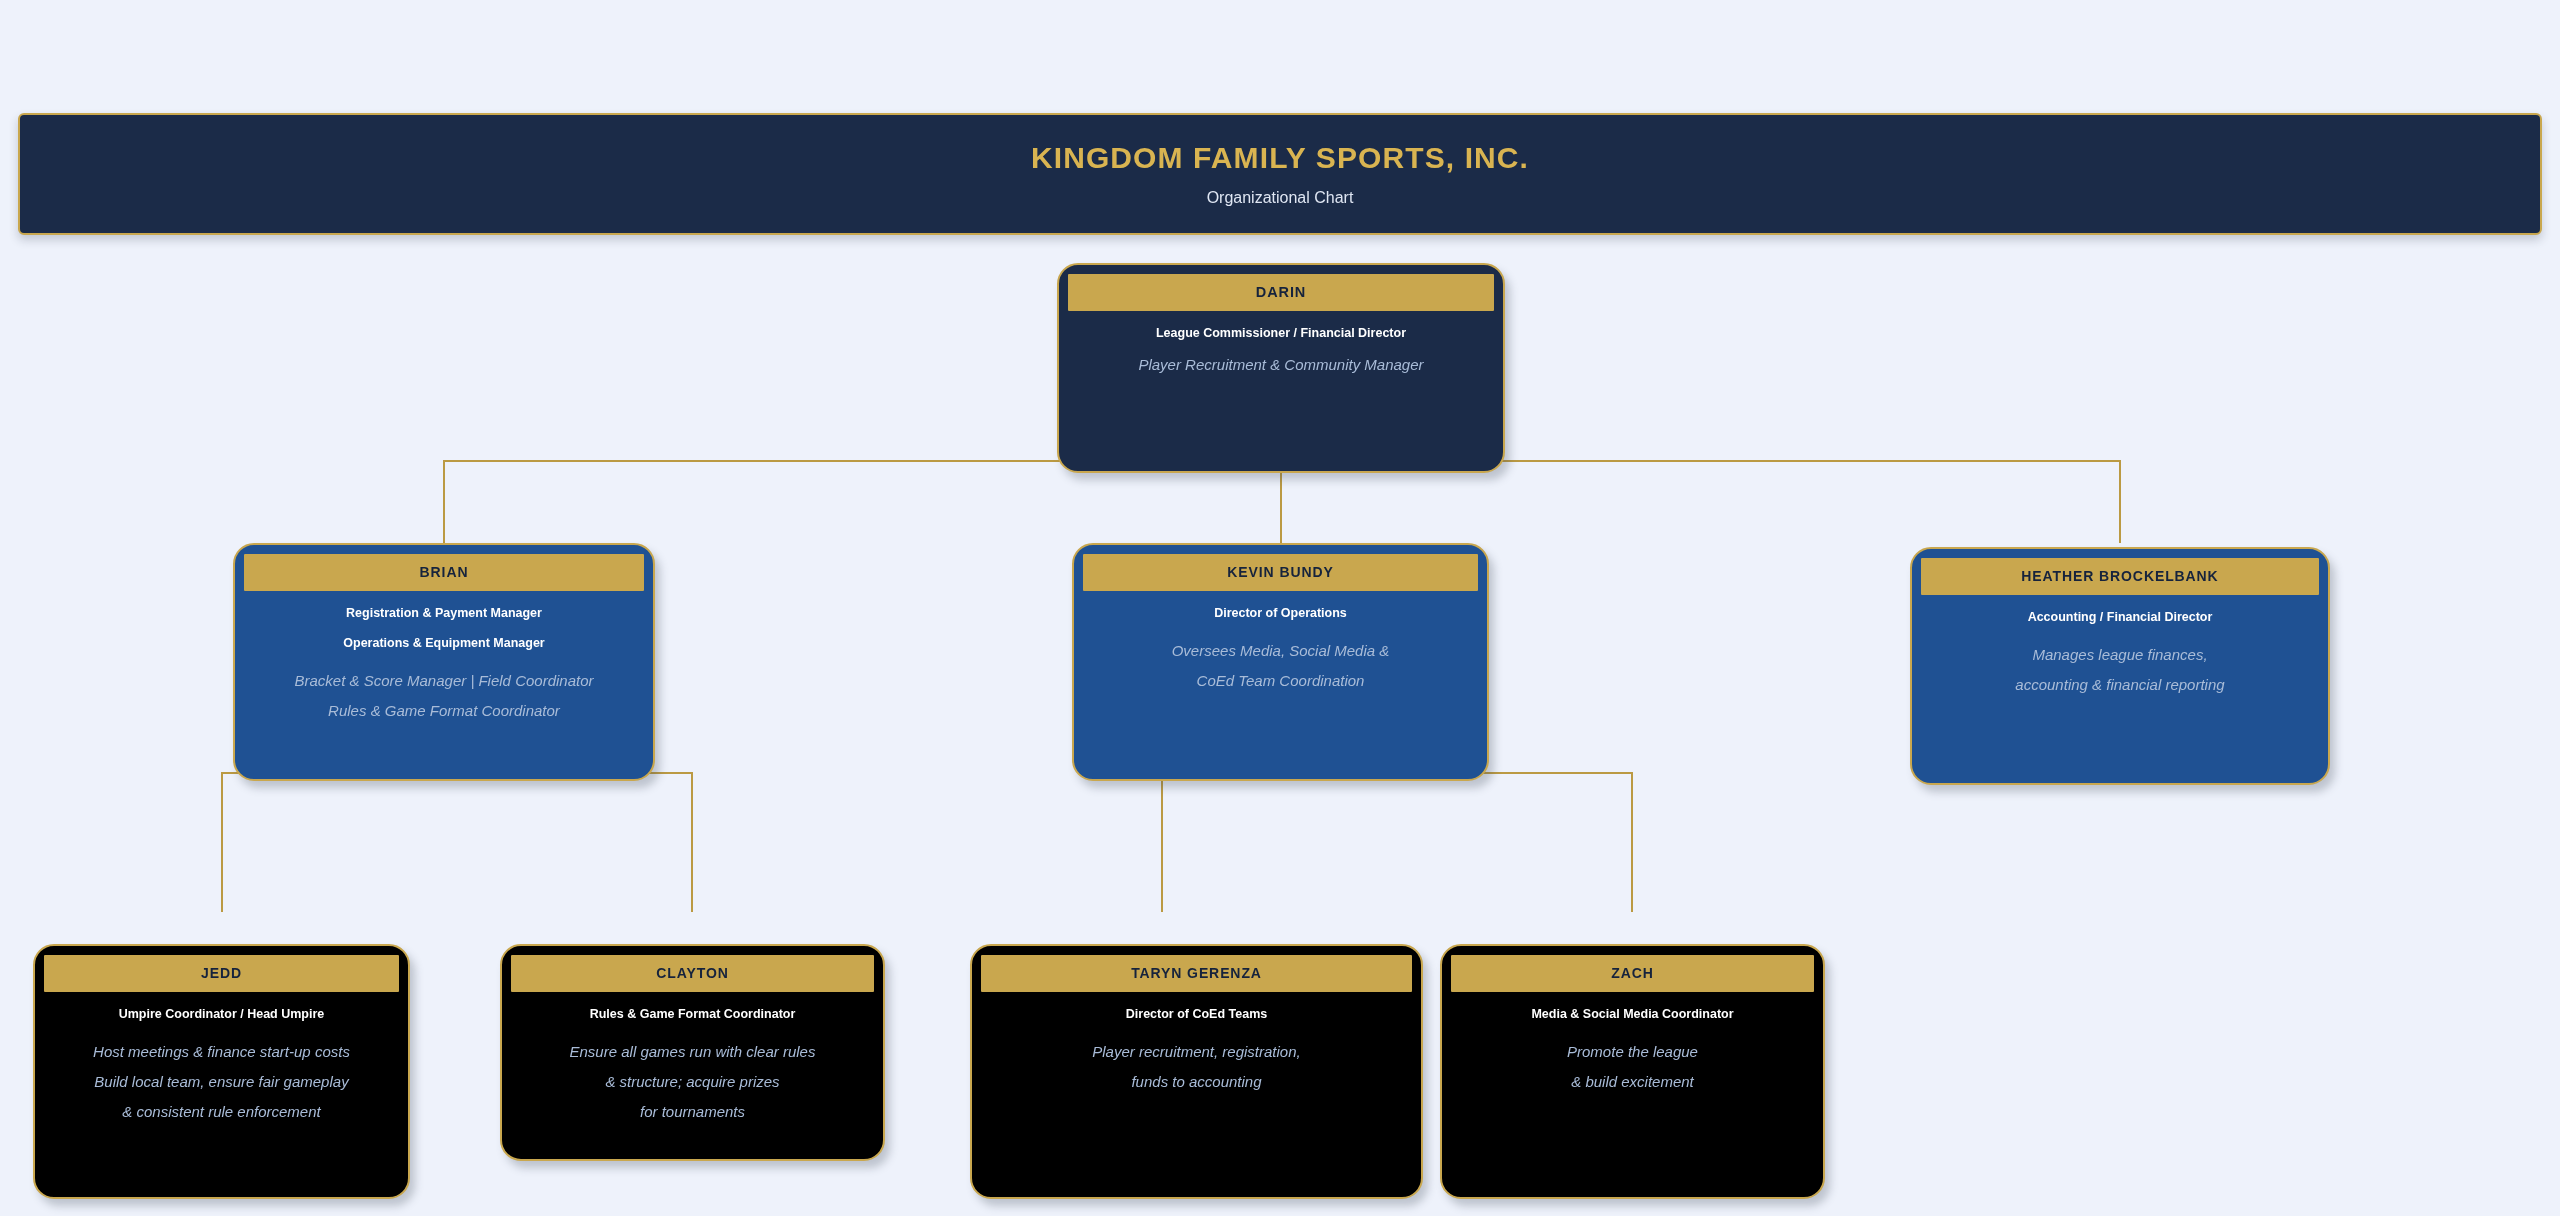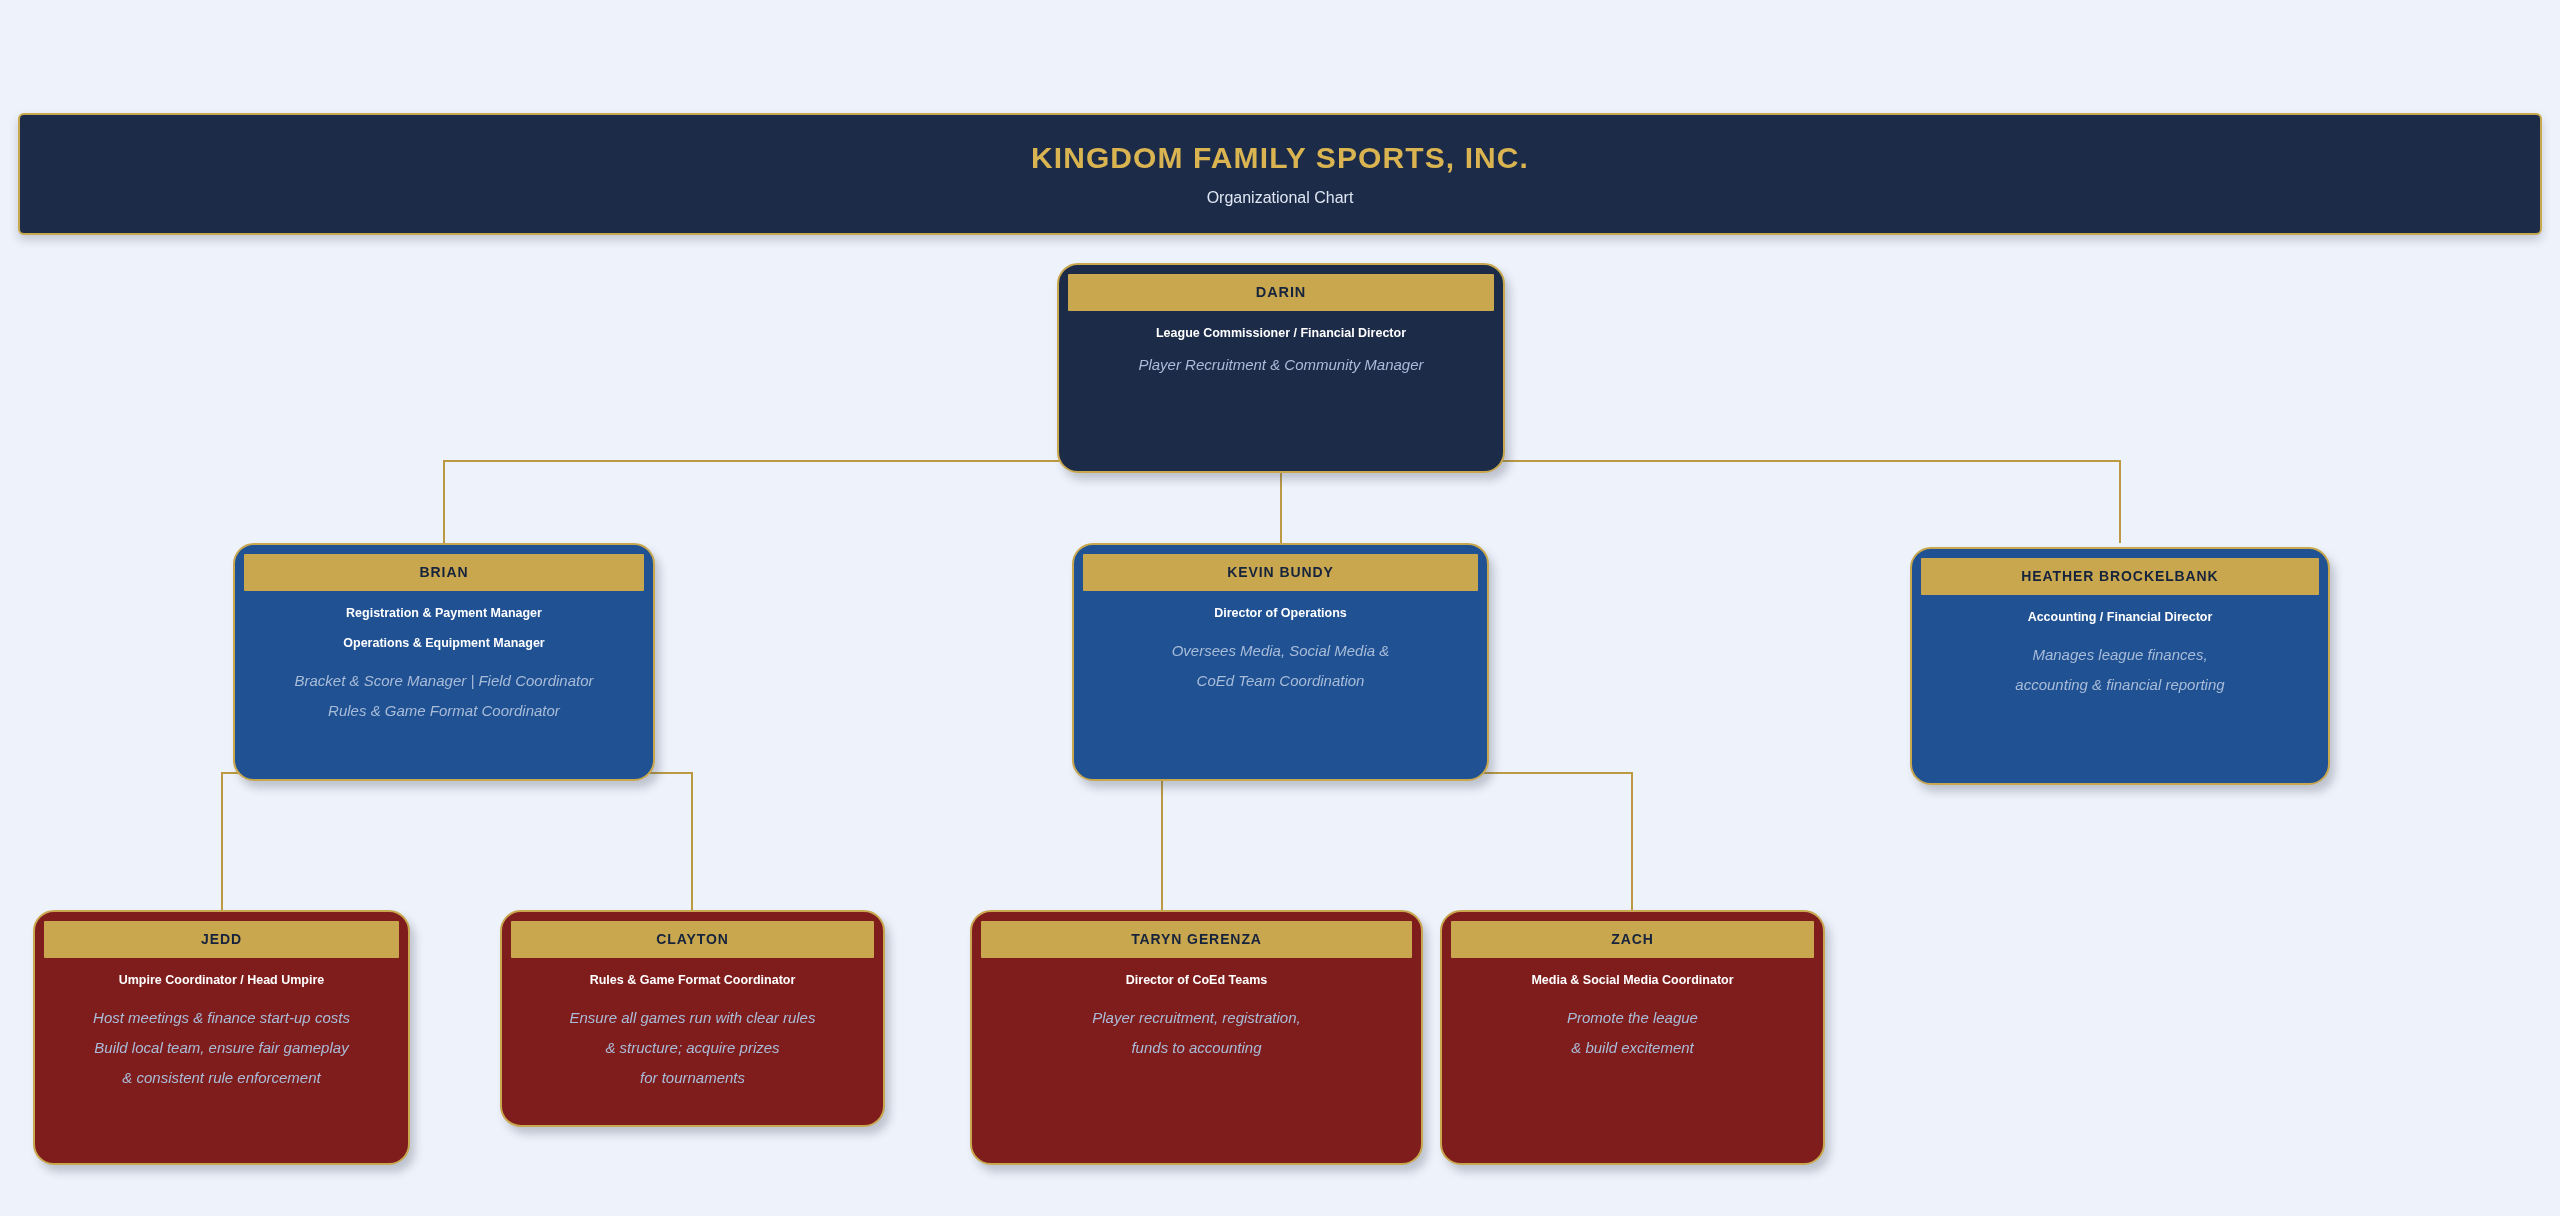--- a/index.html
+++ b/index.html
@@ -60,21 +60,21 @@
     position: absolute;
     border: 2px solid #c9a74e;
     border-radius: 21px;
     box-shadow: 5px 7px 9px rgba(60,70,85,0.27);
     overflow: hidden;
     display: flex;
     flex-direction: column;
   }
   .node-root   { background: #1b2b48; }
   .node-l2     { background: #1f5193; }
-  .node-l3     { background: #7f1d1d; }
+  .node-l3     { background: #000000; margin-top: 34px; }
 
   .node-name {
     background: #c9a74e;
     color: #16233c;
     font-size: 14px;
     font-weight: bold;
     letter-spacing: 0.9px;
     text-align: center;
     padding: 10px 6px;
     margin: 9px 9px 0 9px;

